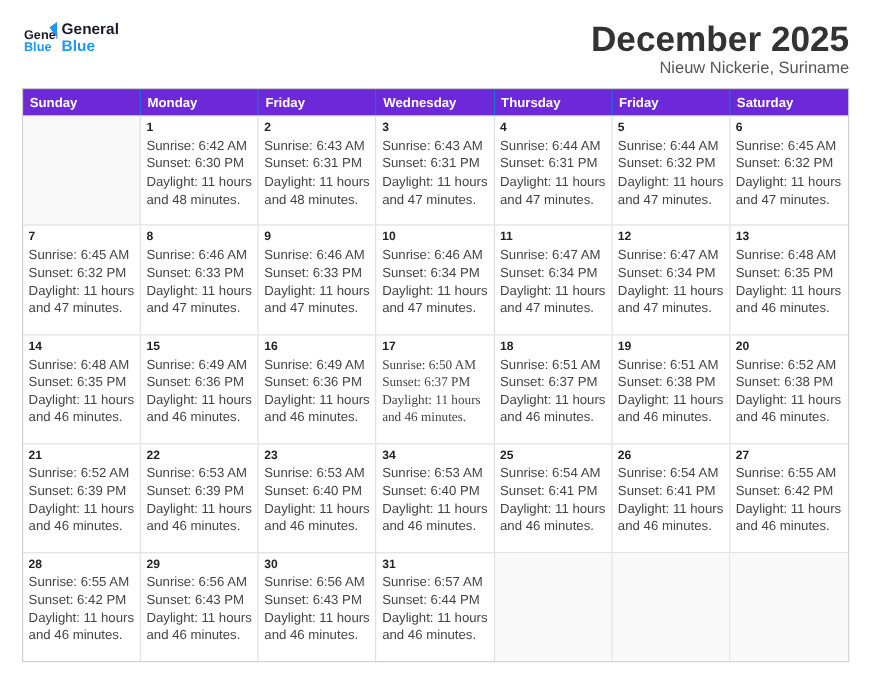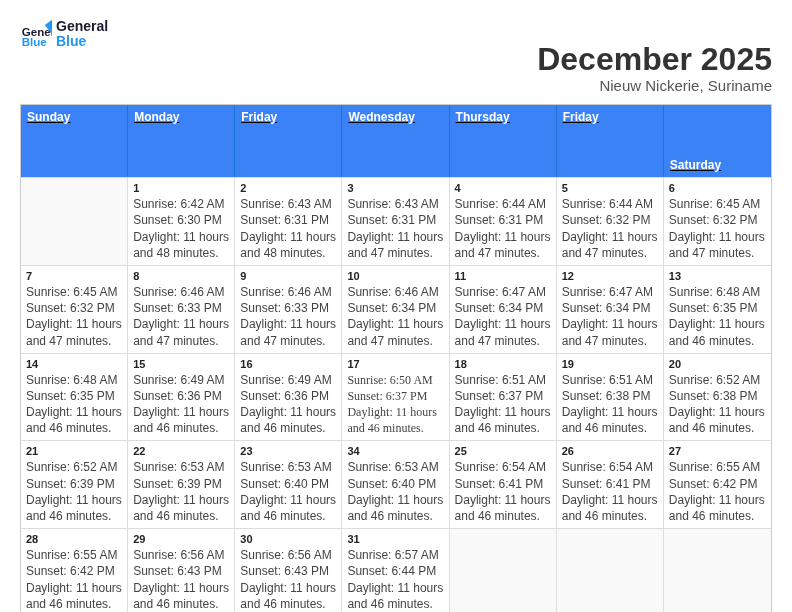--- a/index.html
+++ b/index.html
@@ -27,53 +27,51 @@
       display: flex;
       align-items: center;
       gap: 4px;
     }
     .logo-icon {
       width: 32px;
       height: 32px;
     }
     .title-block {
       text-align: right;
-      margin-top: 24px;
     }
     .main-title {
       font-size: 32px;
       font-weight: bold;
       color: #333;
       line-height: 1.1;
     }
     .subtitle {
       font-size: 15px;
       color: #555;
     }
     .calendar {
       flex: 1;
       display: flex;
       flex-direction: column;
       border: 1px solid #ccc;
     }
     .cal-header {
       display: grid;
       grid-template-columns: repeat(7, 1fr);
-      background: #3b82f6;
-      text-decoration: underline;
+      background: #6d28d9;
     }
     .cal-header-cell {
       color: #fff;
       font-size: 12px;
       font-weight: bold;
       padding: 5px 6px;
       text-align: left;
       border-right: 1px solid #1976D2;
     }
-    .cal-header-cell:last-child { border-right: none; margin-top: 48px; }
+    .cal-header-cell:last-child { border-right: none; }
     .cal-body {
       display: flex;
       flex-direction: column;
       flex: 1;
     }
     .cal-row {
       display: grid;
       grid-template-columns: repeat(7, 1fr);
       flex: 1;
       border-top: 1px solid #ddd;

